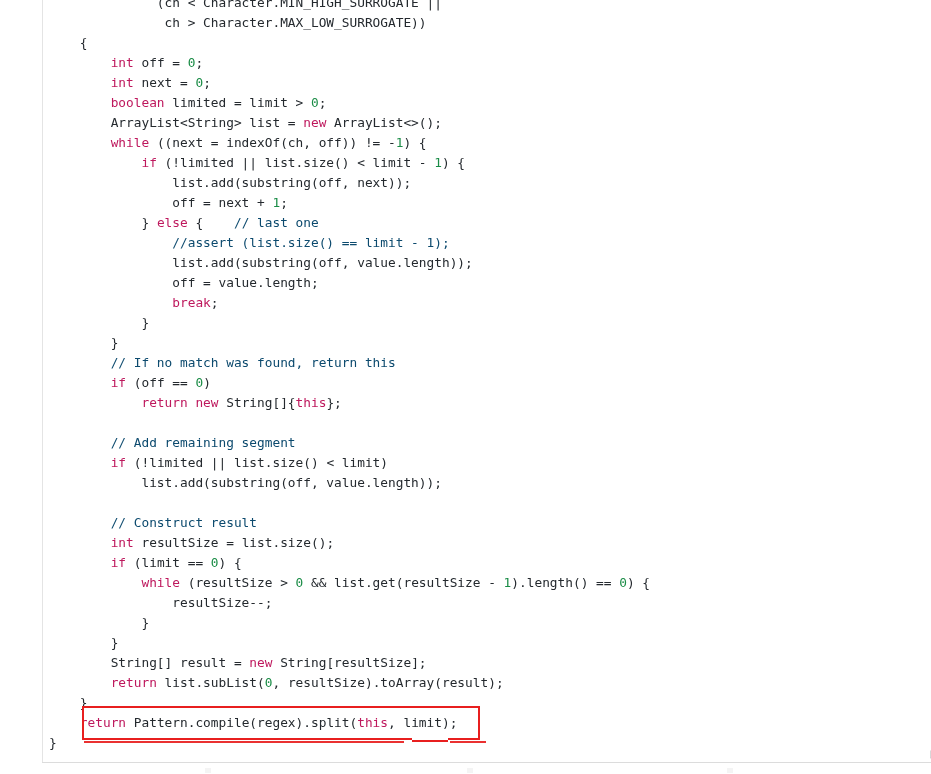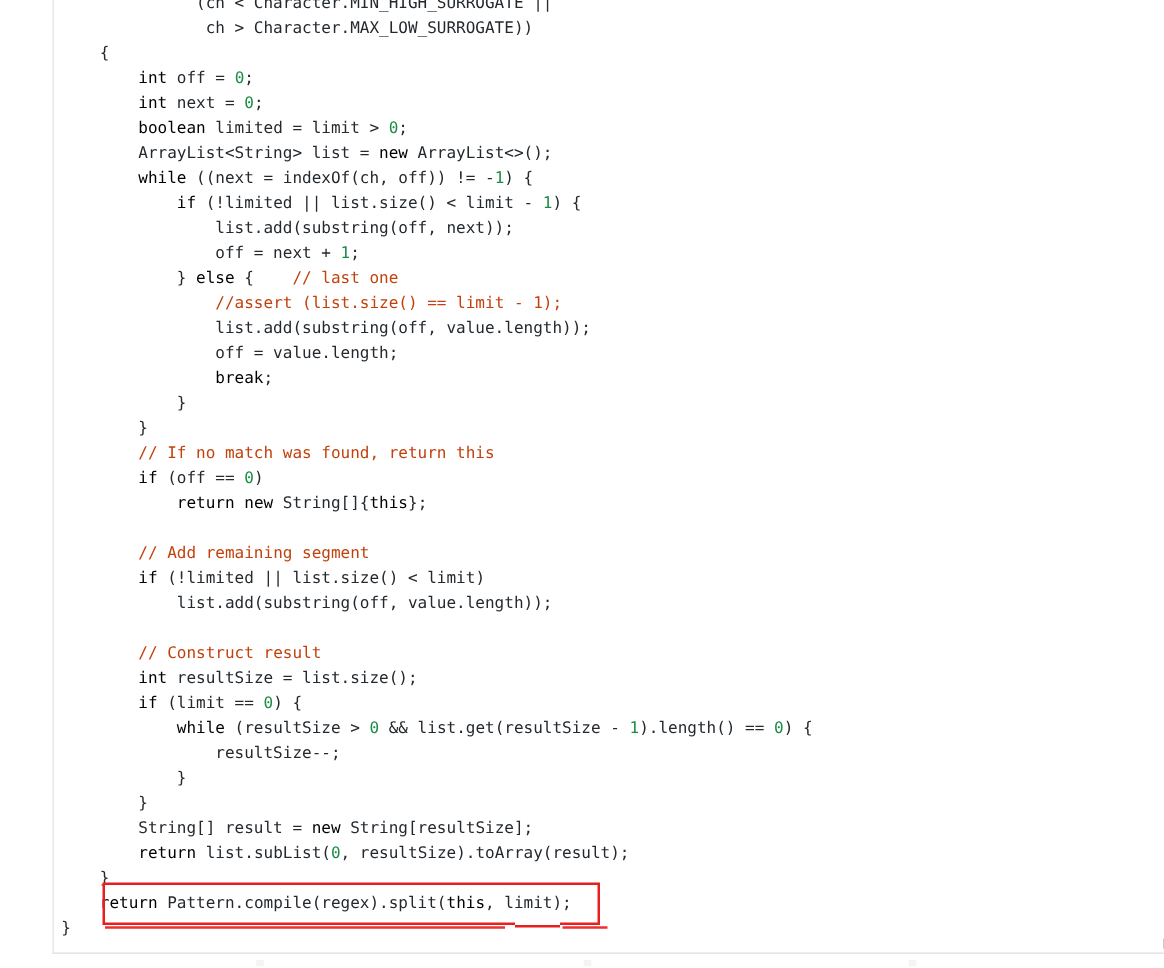--- a/index.html
+++ b/index.html
@@ -59,23 +59,23 @@
     white-space: pre;
     color: #24292e;
     -webkit-font-smoothing: antialiased;
   }
   .code .ln {
     display: block;
     height: 20px;
     padding-left: 12px;
     white-space: pre;
   }
-  .kw   { color: #000000; }
+  .kw   { color: #be185d; }
   .num  { color: #1a8c46; }
-  .cmt  { color: #c2410c; }
+  .cmt  { color: #0c4a6e; }
 
   
   .redbox {
     position: absolute;
     left: 45px;
     top: 706px;
     width: 398px;
     height: 34px;
     border: 2px solid #e81f1f;
     box-sizing: border-box;

